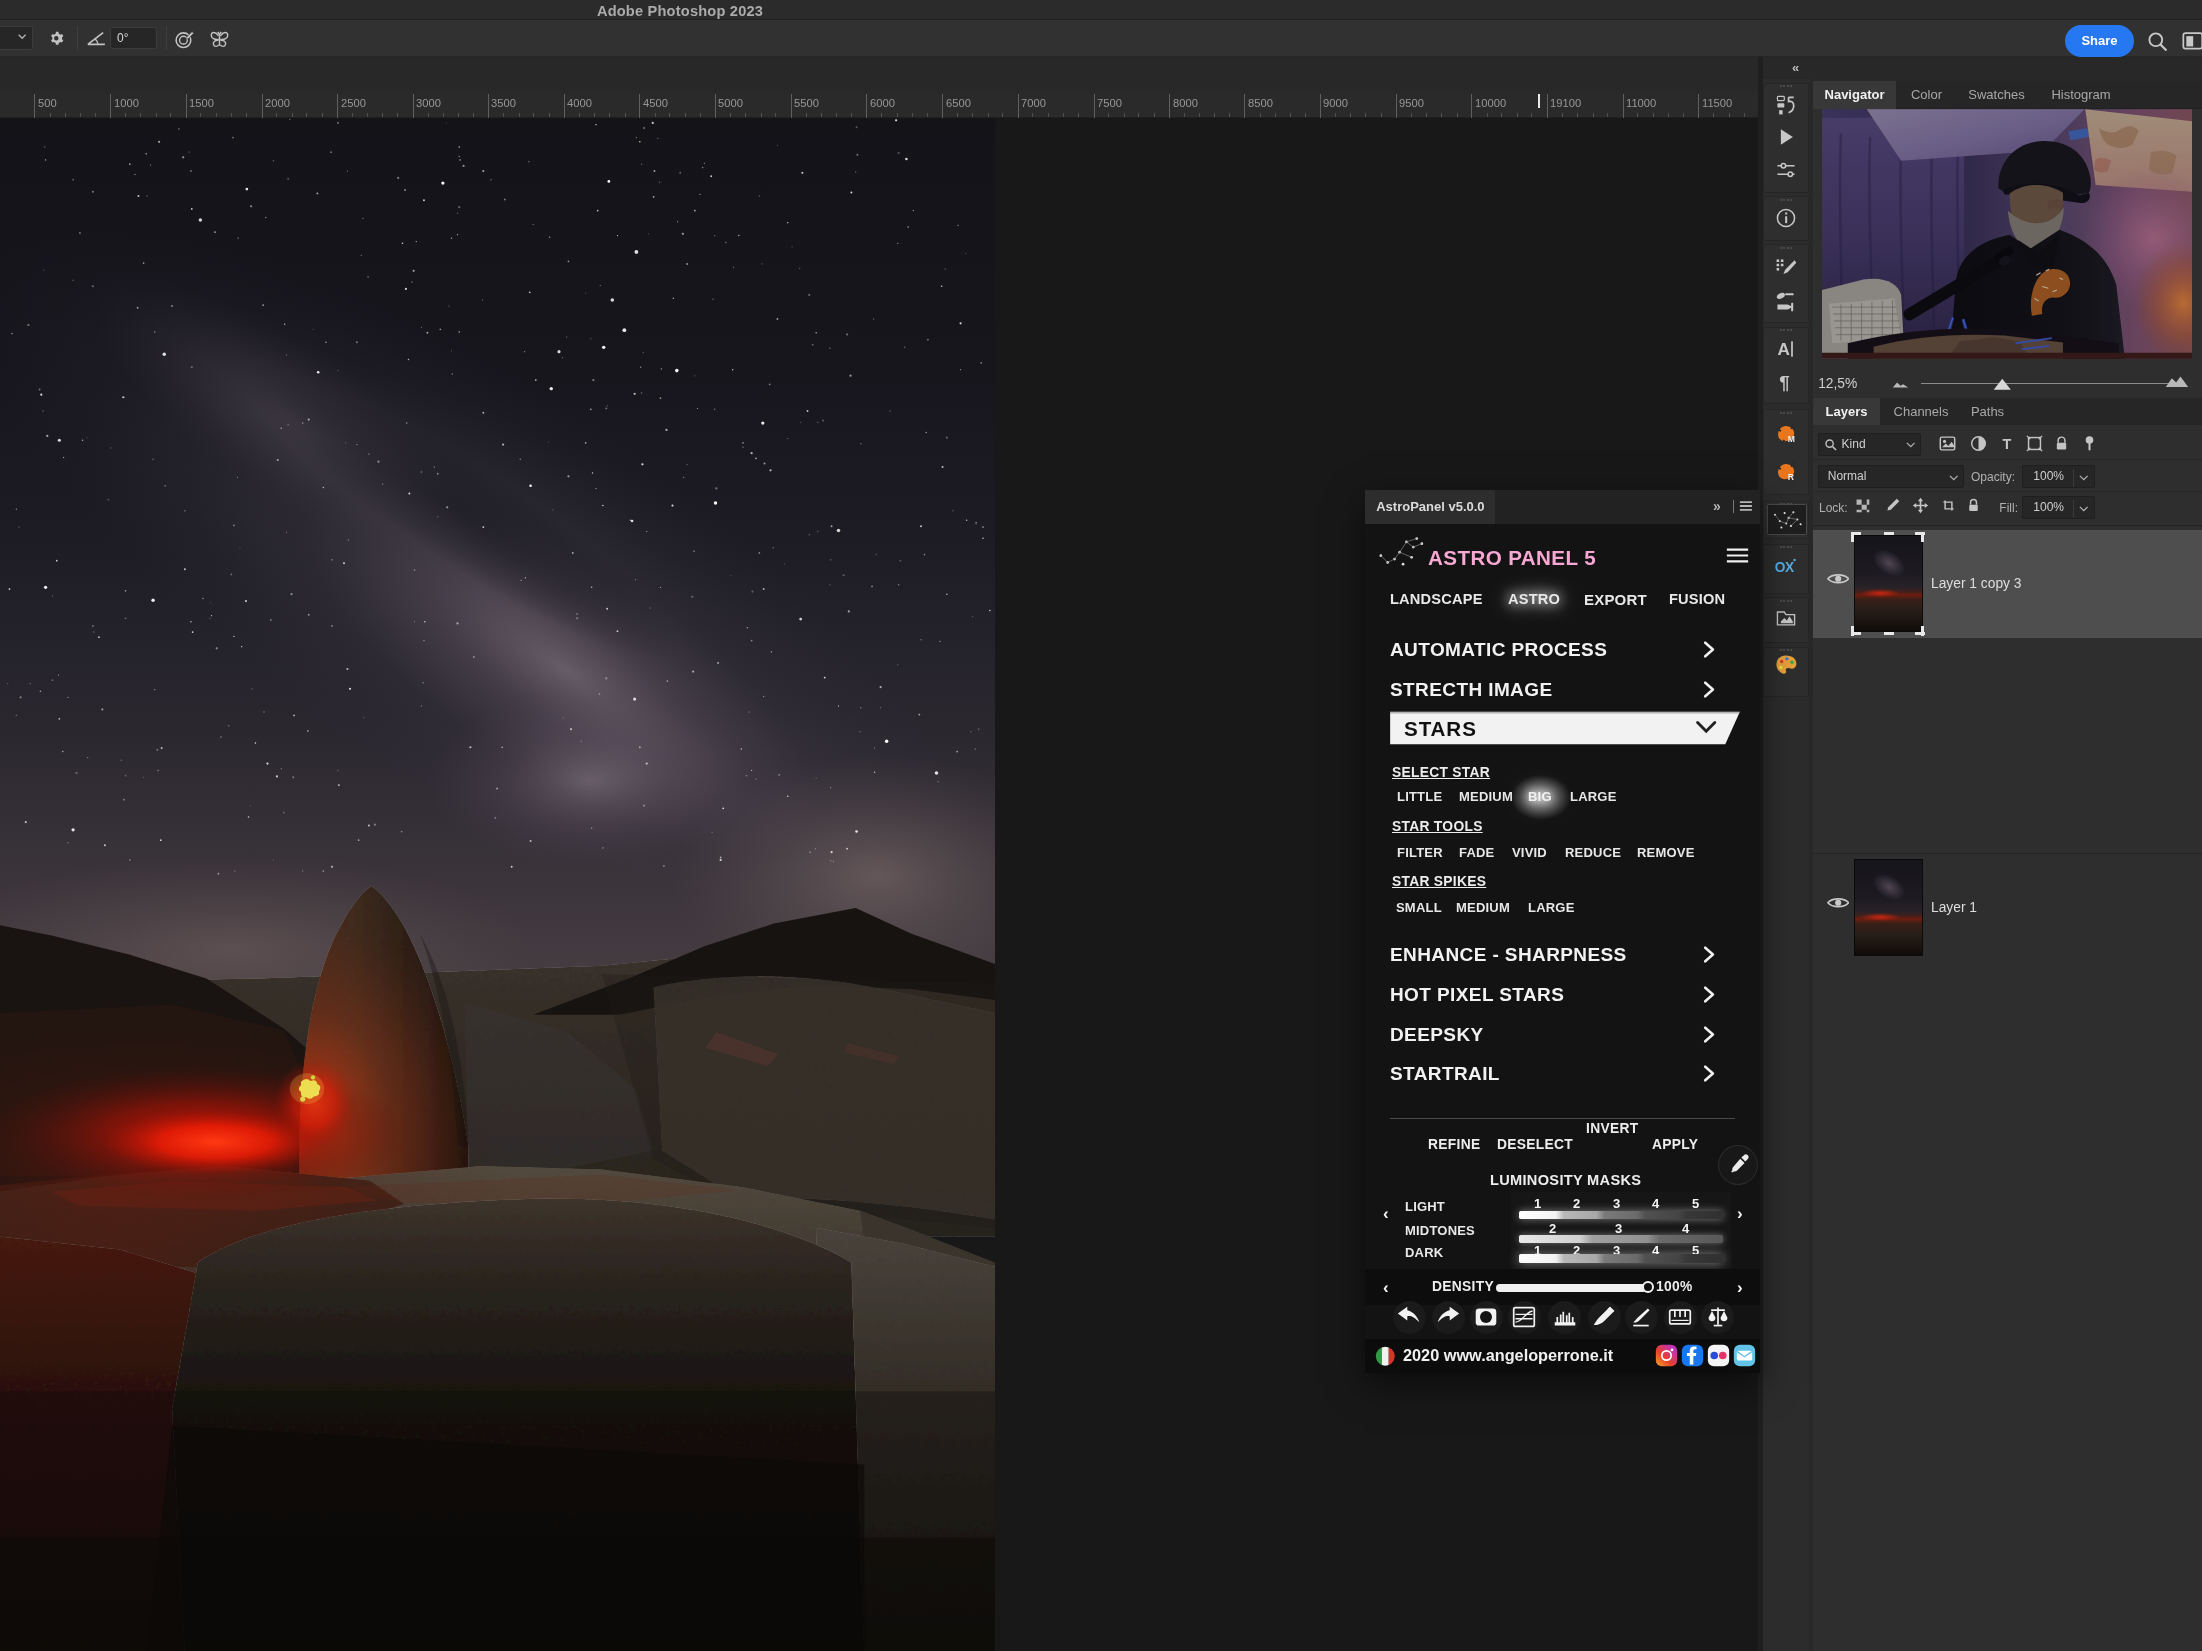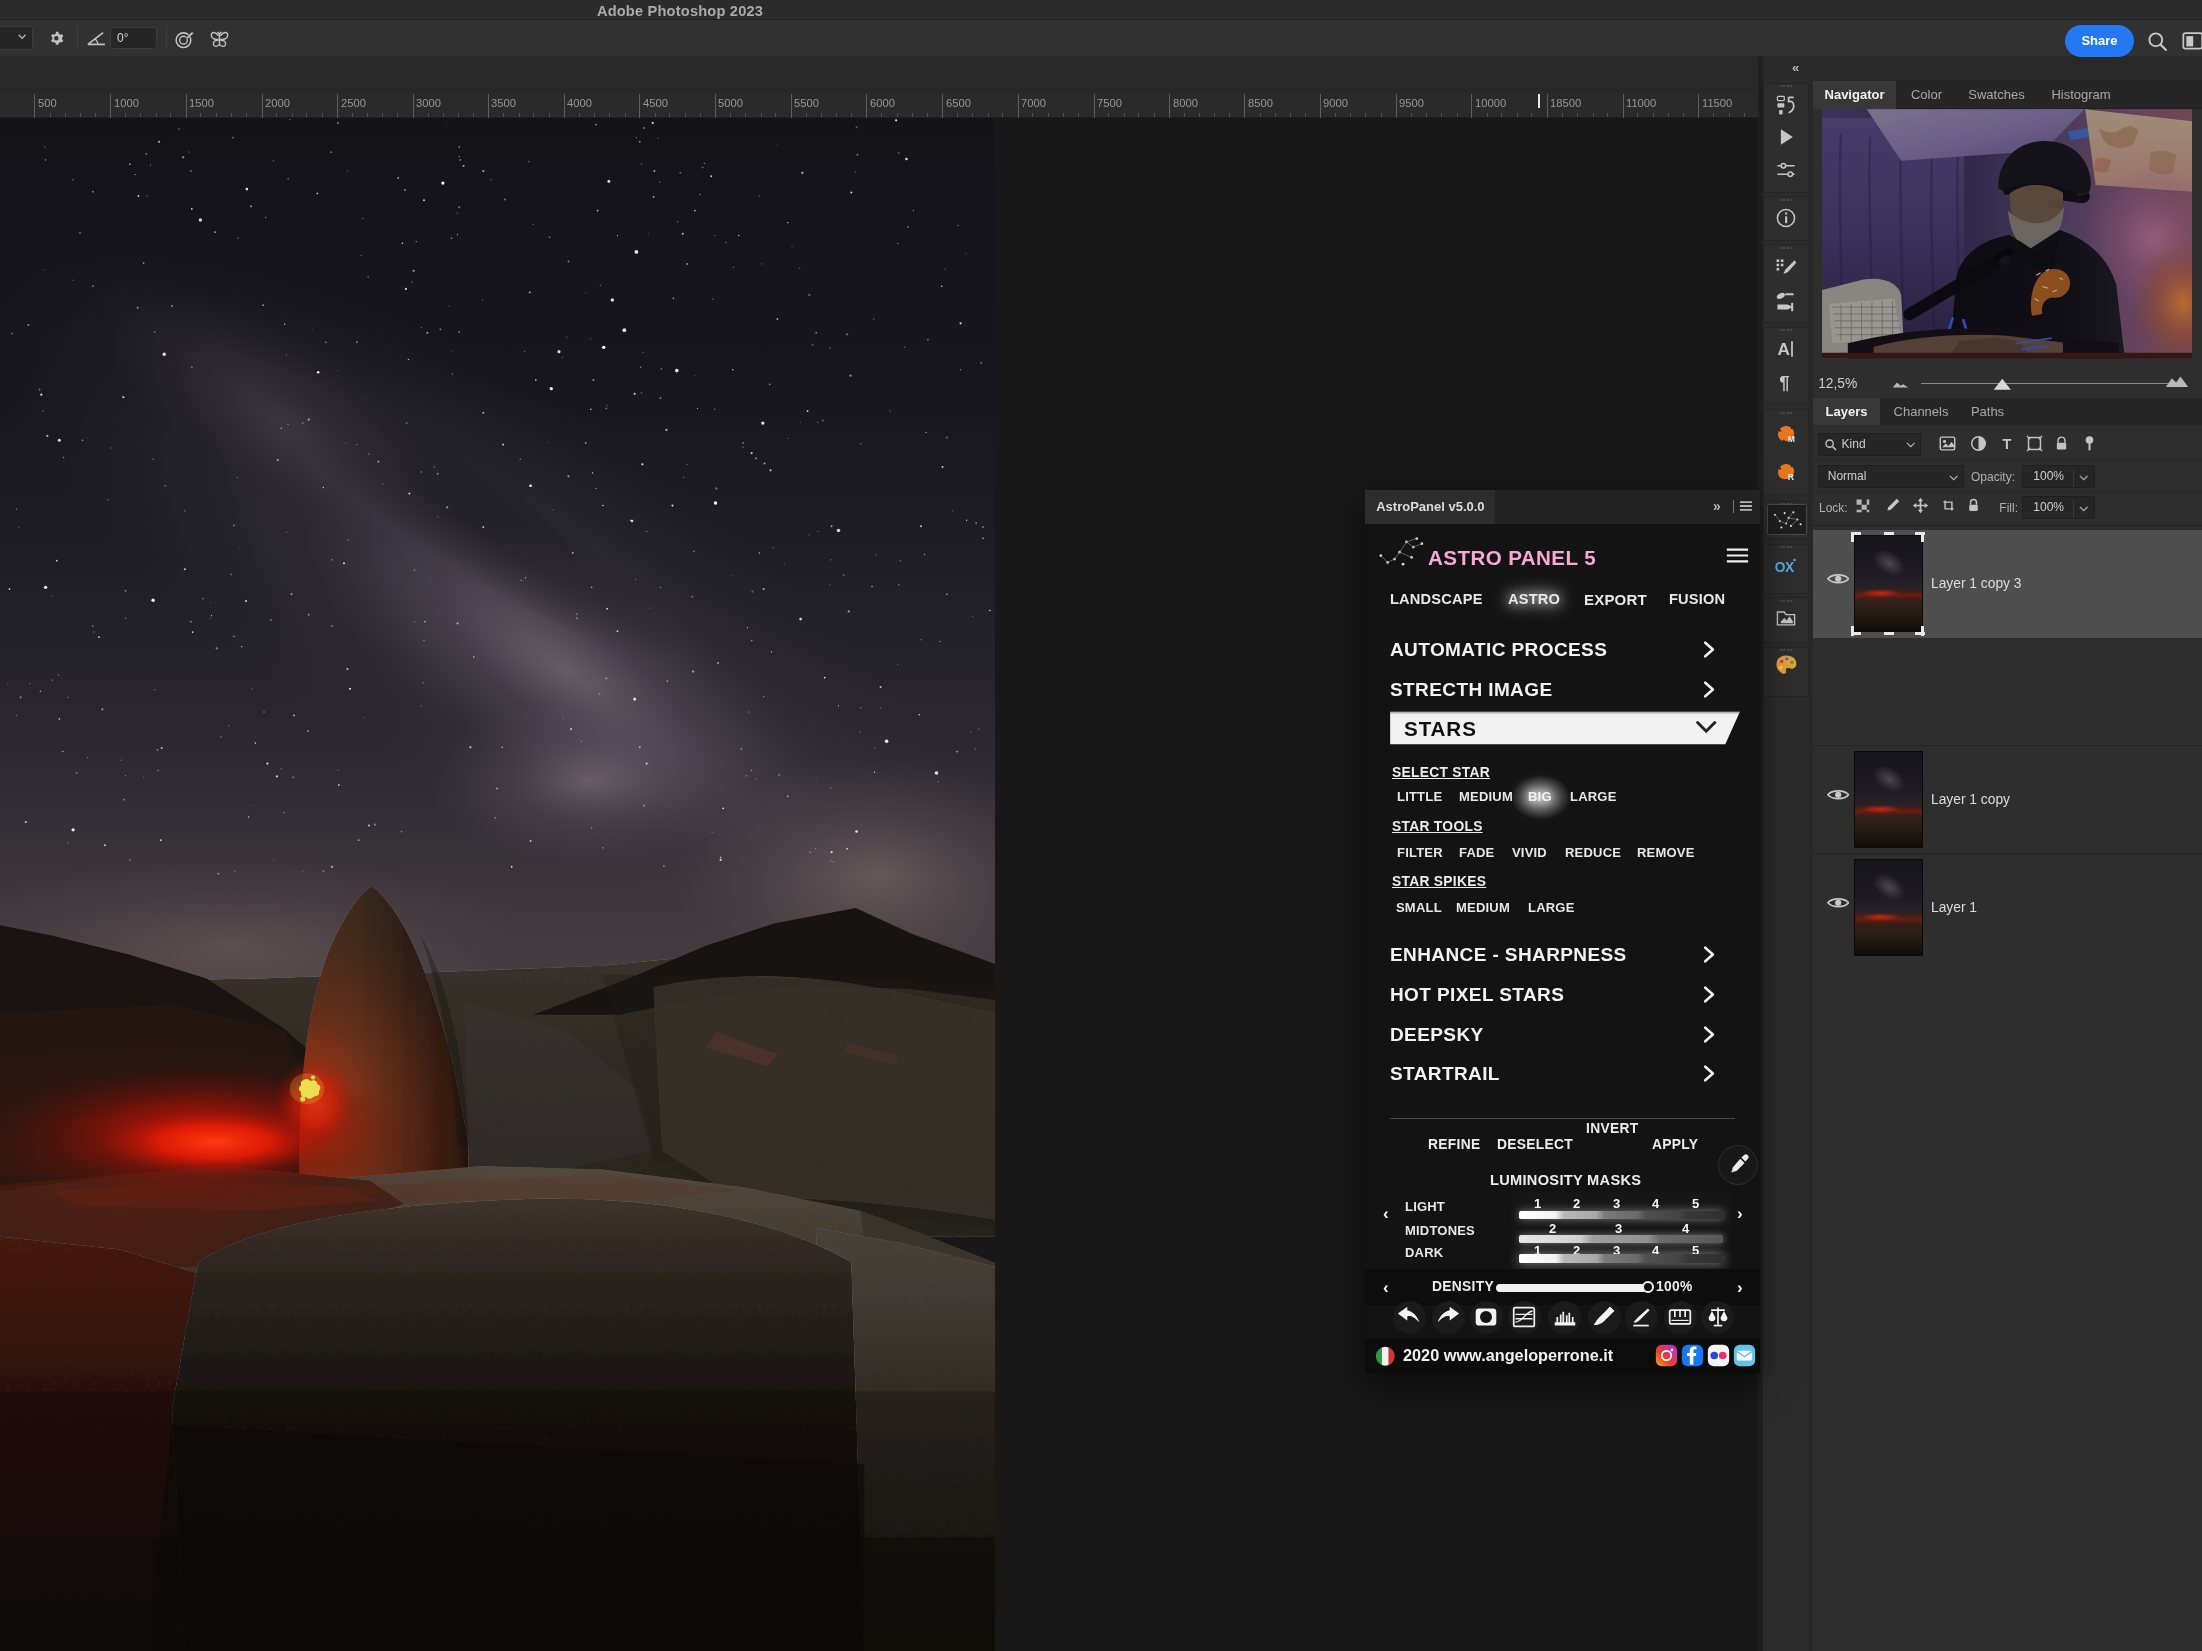--- a/index.html
+++ b/index.html
@@ -197,21 +197,21 @@
     <div class="rtickmin" style="left:1426px"></div>
     <div class="rtickmin" style="left:1441px"></div>
     <div class="rtickmin" style="left:1457px"></div>
     <div class="rtickmaj" style="left:1471px"></div>
     <div class="rnum" style="left:1475px">10000</div>
     <div class="rtickmin" style="left:1487px"></div>
     <div class="rtickmin" style="left:1501px"></div>
     <div class="rtickmin" style="left:1517px"></div>
     <div class="rtickmin" style="left:1531px"></div>
     <div class="rtickmaj" style="left:1547px"></div>
-    <div class="rnum" style="left:1550px">18500</div>
+    <div class="rnum" style="left:1550px">19100</div>
     <div class="rtickmin" style="left:1562px"></div>
     <div class="rtickmin" style="left:1577px"></div>
     <div class="rtickmin" style="left:1593px"></div>
     <div class="rtickmin" style="left:1607px"></div>
     <div class="rtickmaj" style="left:1623px"></div>
     <div class="rnum" style="left:1626px">11000</div>
     <div class="rtickmin" style="left:1637px"></div>
     <div class="rtickmin" style="left:1653px"></div>
     <div class="rtickmin" style="left:1668px"></div>
     <div class="rtickmin" style="left:1683px"></div>
@@ -1139,31 +1139,20 @@
           <div style="position:absolute;left:38px;top:1.7px;width:10.3px;height:3.4px;background:#e8e8e8;"></div>
           <div style="position:absolute;left:38px;top:1.7px;width:3.4px;height:10.3px;background:#e8e8e8;"></div>
           <div style="position:absolute;left:102px;top:1.7px;width:10.3px;height:3.4px;background:#e8e8e8;"></div>
           <div style="position:absolute;left:108px;top:1.7px;width:3.4px;height:10.3px;background:#e8e8e8;"></div>
           <div style="position:absolute;left:38px;top:102px;width:10.3px;height:3.4px;background:#e8e8e8;"></div>
           <div style="position:absolute;left:38px;top:96px;width:3.4px;height:10.3px;background:#e8e8e8;"></div>
           <div style="position:absolute;left:102px;top:102px;width:10.3px;height:3.4px;background:#e8e8e8;"></div>
           <div style="position:absolute;left:108px;top:96px;width:3.4px;height:10.3px;background:#e8e8e8;"></div>
           <div class="laylbl" style="top:46px;">Layer 1 copy 3</div>
         </div>
-        <div class="layrow" style="top:320px;border-top:0.9px solid #242424;">
-          <svg style="position:absolute;left:13.8px;top:41px" width="22.4" height="15.5" viewBox="0 0 26 18">
-            <path d="M1 9 C6 3 20 3 25 9 C20 15 6 15 1 9 Z" fill="none" stroke="#c8c8c8" stroke-width="1.8"></path>
-            <circle cx="13" cy="9" r="3.6" fill="#c8c8c8"></circle>
-          </svg>
-          <div class="thumb" style="left:41px;top:5.2px;background:linear-gradient(180deg,#16151b 0%,#1d1a21 40%,#282228 54%,#42201a 59%,#6e1c0e 62%,#381f18 67%,#281e18 78%,#100c09 100%);">
-            <div style="position:absolute;left:15.5px;top:15.5px;width:36px;height:22.4px;background:radial-gradient(closest-side,rgba(150,132,150,.42),rgba(150,132,150,0));transform:rotate(33deg);"></div>
-            <div style="position:absolute;left:5.2px;top:53px;width:41px;height:7.7px;background:radial-gradient(closest-side,rgba(245,42,16,.72),rgba(120,16,8,0));"></div>
-          </div>
-          <div class="laylbl" style="top:46px;">Layer 1 copy</div>
-        </div>
         <div class="layrow" style="top:428px;border-top:0.9px solid #242424;">
           <svg style="position:absolute;left:13.8px;top:41px" width="22.4" height="15.5" viewBox="0 0 26 18">
             <path d="M1 9 C6 3 20 3 25 9 C20 15 6 15 1 9 Z" fill="none" stroke="#c8c8c8" stroke-width="1.8"></path>
             <circle cx="13" cy="9" r="3.6" fill="#c8c8c8"></circle>
           </svg>
           <div class="thumb" style="left:41px;top:5.2px;background:linear-gradient(180deg,#16151b 0%,#1d1a21 40%,#282228 54%,#42201a 59%,#6e1c0e 62%,#381f18 67%,#281e18 78%,#100c09 100%);">
             <div style="position:absolute;left:15.5px;top:15.5px;width:36px;height:22.4px;background:radial-gradient(closest-side,rgba(150,132,150,.42),rgba(150,132,150,0));transform:rotate(33deg);"></div>
             <div style="position:absolute;left:5.2px;top:53px;width:41px;height:7.7px;background:radial-gradient(closest-side,rgba(245,42,16,.72),rgba(120,16,8,0));"></div>
           </div>
           <div class="laylbl" style="top:46px;">Layer 1</div>

